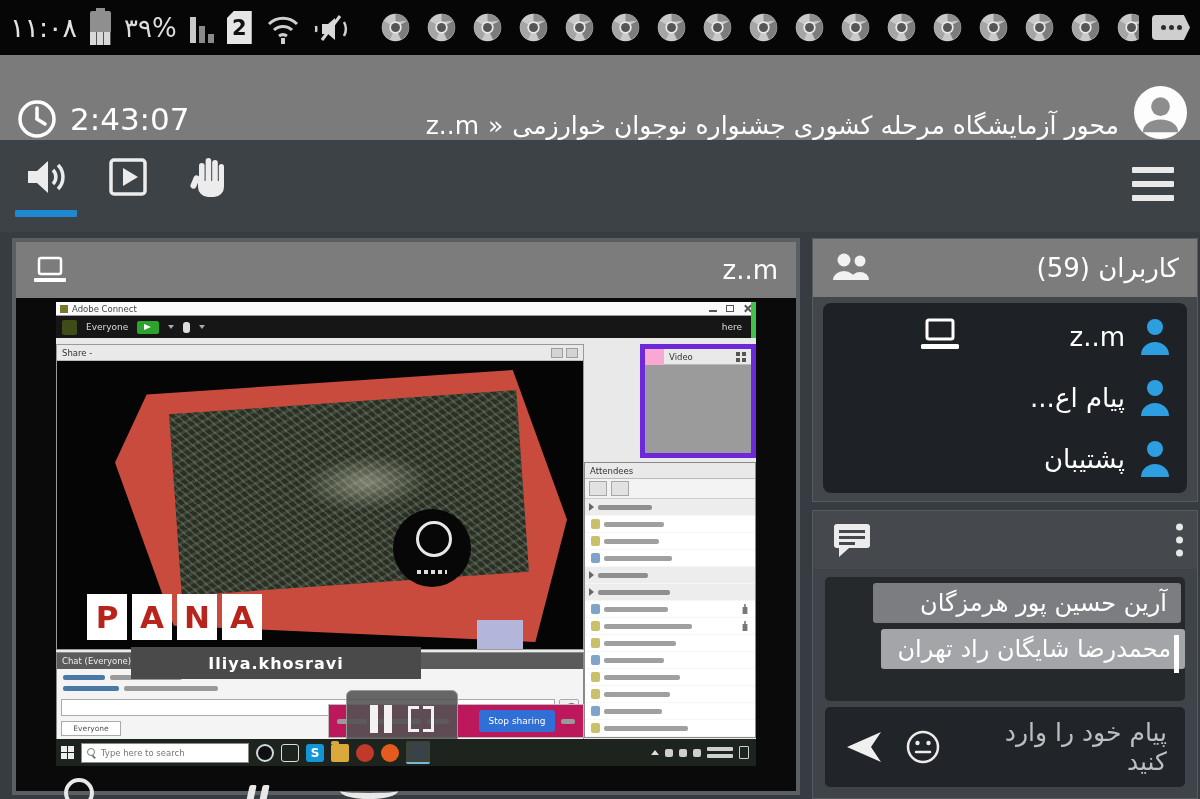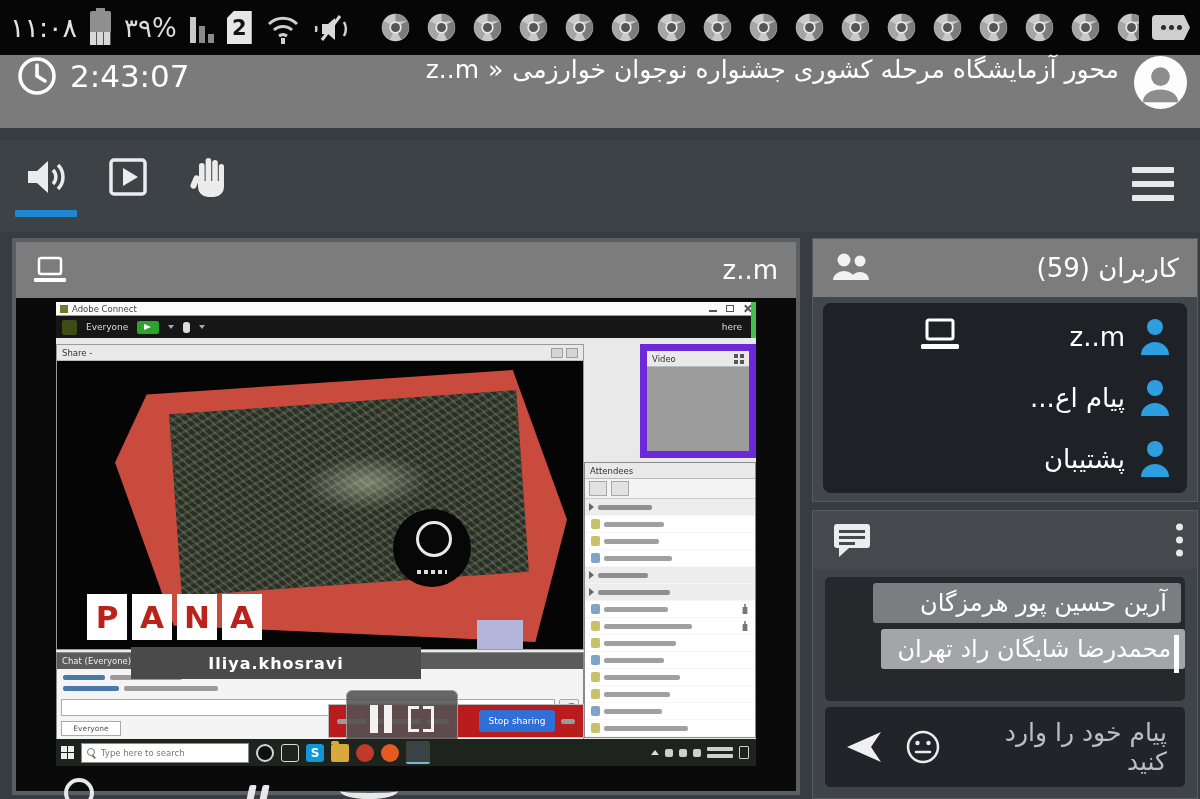--- a/index.html
+++ b/index.html
@@ -26,22 +26,22 @@
        clip-path:polygon(28% 0,100% 0,100% 100%,0 100%,0 22%);}
   .icon-sm{width:36px;height:36px;}
   .notif{display:flex;align-items:center;gap:13px;margin-left:16px;flex:1;overflow:hidden;}
   .chrome{width:33px;height:33px;flex:0 0 auto;}
   .more-pill{flex:0 0 auto;width:38px;height:25px;background:#cfcfcf;border-radius:4px;
              clip-path:polygon(0 0,84% 0,100% 50%,84% 100%,0 100%);
              display:flex;align-items:center;justify-content:center;gap:3px;}
   .more-pill i{width:5px;height:5px;border-radius:50%;background:#2c2c2c;}
 
   
-  .header{position:absolute;top:55px;left:0;right:0;height:73px;background:#7b7b7b;
-          display:flex;align-items:flex-start;color:#fff;}
+  .header{position:absolute;top:55px;left:0;right:0;height:85px;background:#7b7b7b;
+          display:flex;align-items:flex-end;color:#fff;}
   .clock-wrap{display:flex;align-items:center;gap:12px;margin-left:16px;font-size:31px;}
   .title-wrap{margin-left:auto;display:flex;align-items:center;gap:9px;font-size:25px;}
   .avatar{width:55px;height:55px;margin:0 12px 0 14px;flex:0 0 auto;}
 
   
   .toolbar{position:absolute;top:140px;left:0;right:0;height:92px;background:#3d4247;
            display:flex;align-items:flex-start;padding:13px 0 0 14px;gap:18px;}
   .tbtn{width:64px;display:flex;flex-direction:column;align-items:center;gap:9px;}
   .tbtn .ticon{width:48px;height:48px;}
   .tbar{width:62px;height:7px;border-radius:1px;}
@@ -98,21 +98,21 @@
   .logo-circle::before{content:"";position:absolute;left:23px;top:12px;width:30px;height:30px;border-radius:50%;border:3px solid #e8e8e8;}
   .logo-circle::after{content:"";position:absolute;left:24px;bottom:13px;width:30px;height:4px;background:
       repeating-linear-gradient(90deg,#ddd 0 4px,transparent 4px 7px);}
   .lavender{position:absolute;left:420px;top:258px;width:46px;height:58px;background:#b4b5da;}
   .pana{position:absolute;left:30px;top:232px;display:flex;gap:5px;}
   .pana-box{width:40px;height:46px;background:#fff;display:flex;align-items:center;justify-content:center;
             font-weight:bold;font-size:31px;color:#b8241c;}
   .watermark{position:absolute;left:75px;top:345px;width:290px;height:32px;background:#4a4a4a;color:#fff;
              font-weight:bold;font-size:16px;letter-spacing:1px;display:flex;align-items:center;justify-content:center;z-index:6;}
 
-  .d-video{position:absolute;left:584px;top:42px;width:116px;height:114px;background:#f9a8d4;border:7px solid #6d28d9;}
+  .d-video{position:absolute;left:584px;top:42px;width:116px;height:114px;background:#f9a8d4;border:5px solid #6d28d9;padding-left:19px;}
   .d-video-body{position:absolute;left:0;top:16px;right:0;bottom:0;background:#9b9b9b;}
   .fs-glyph{margin-left:auto;position:relative;width:10px;height:10px;}
   .fs-glyph::before{content:"";position:absolute;inset:0;background:
      linear-gradient(#555,#555) 0 0/4px 4px no-repeat, linear-gradient(#555,#555) 100% 0/4px 4px no-repeat,
      linear-gradient(#555,#555) 0 100%/4px 4px no-repeat, linear-gradient(#555,#555) 100% 100%/4px 4px no-repeat;}
 
   .d-attendees{position:absolute;left:528px;top:160px;width:172px;height:276px;background:#fff;border:1px solid #8a8a8a;}
   .d-att-tools{height:20px;background:#f3f3f3;border-bottom:1px solid #ccc;display:flex;align-items:center;gap:4px;padding:0 4px;}
   .d-att-btn{width:18px;height:15px;background:#e2e2e2;border:1px solid #a8a8a8;}
   .d-att-list{position:absolute;left:0;top:36px;right:0;bottom:0;overflow:hidden;background:#fff;}
@@ -127,21 +127,21 @@
   .d-chat{position:absolute;left:0;top:350px;width:528px;height:88px;background:#f4f4f4;border:1px solid #8a8a8a;}
   .d-chat-head{height:16px;background:#5b5b5b;color:#eee;display:flex;align-items:center;padding:0 5px;font-size:8.5px;}
   .d-chat-line{position:absolute;left:6px;display:flex;gap:5px;align-items:center;}
   .d-chat-line i{display:block;height:5px;border-radius:2px;}
   .d-chat-input{position:absolute;left:4px;right:28px;top:46px;height:17px;background:#fff;border:1px solid #aaa;}
   .d-chat-send{position:absolute;right:4px;top:46px;width:20px;height:17px;background:#f0f0f0;border:1px solid #aaa;border-radius:2px;}
   .d-chat-send::before{content:"";position:absolute;left:5px;top:3px;width:9px;height:9px;border-radius:50%;border:2px solid #666;}
   .d-everyone{position:absolute;left:4px;top:68px;width:60px;height:15px;background:#fff;border:1px solid #aaa;
               display:flex;align-items:center;justify-content:center;font-size:7.5px;color:#555;}
 
-  .notif-strip{position:absolute;left:272px;top:402px;width:256px;height:34px;background:#b91c1c;border:1px solid #bbb;
+  .notif-strip{position:absolute;left:272px;top:402px;width:256px;height:34px;background:#be185d;border:1px solid #bbb;
                z-index:7;display:flex;align-items:center;gap:6px;padding:0 8px;}
   .notif-strip i{display:block;height:5px;border-radius:2px;background:#9a9a9a;}
   .stop-btn{margin-left:auto;width:76px;height:22px;border-radius:3px;color:#fff;font-size:9px;
             display:flex;align-items:center;justify-content:center;}
 
   .overlay-box{position:absolute;left:290px;top:388px;width:112px;height:58px;background:rgba(82,82,82,.88);
                border:1px solid #9a9a9a;border-radius:6px;z-index:8;display:flex;align-items:center;justify-content:center;gap:16px;}
   .ov-pause{display:flex;gap:6px;}
   .ov-pause i{display:block;width:8px;height:28px;background:#f2f2f2;}
   .ov-fs{position:relative;width:26px;height:26px;}

